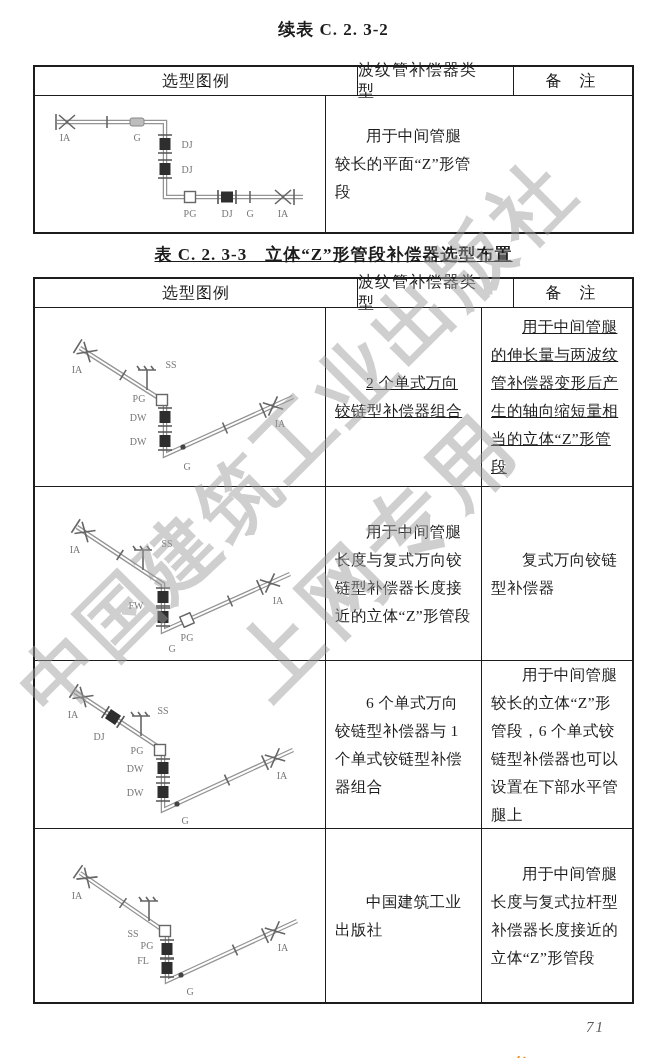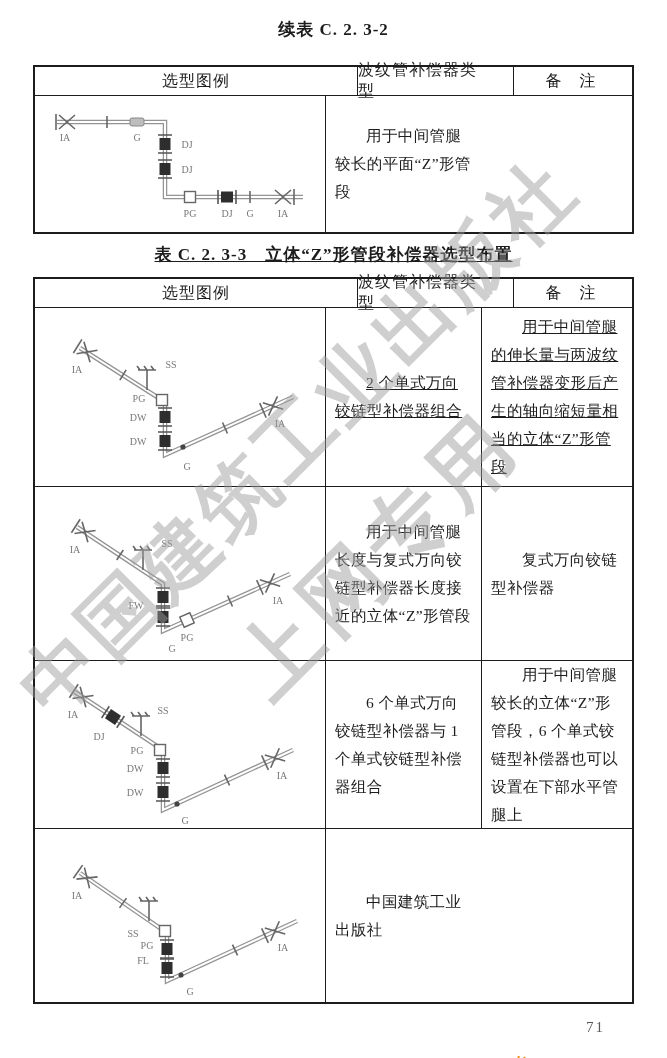--- a/index.html
+++ b/index.html
@@ -26,21 +26,21 @@
   .txt p{margin:0;text-indent:2em;font-size:15.5px;line-height:28px;letter-spacing:0.4px;}
   .diagram-cell{background:#fff0;}
   .diag text{font-family:"Liberation Serif",serif;font-size:10px;fill:#787878;text-anchor:middle;}
   .pipe-o{stroke:#949494;stroke-width:4.5;fill:none;}
   .pipe-i{stroke:#ffffff;stroke-width:2;fill:none;}
   .wm{position:absolute;color:#9c9c9c;opacity:0.48;font-family:"Liberation Sans",sans-serif;font-weight:bold;white-space:nowrap;pointer-events:none;z-index:6;}
   #wm1{left:298px;top:438px;font-size:78px;letter-spacing:5px;transform:translate(-50%,-50%) rotate(-45deg);}
   #wm2{left:378px;top:556px;font-size:82px;letter-spacing:8px;transform:translate(-50%,-50%) rotate(-45deg);}
   .logo{position:absolute;left:476px;top:1056px;width:188px;height:44px;display:flex;align-items:center;z-index:4;}
   .logo-name{font-family:"Liberation Sans",sans-serif;font-size:13.5px;font-weight:bold;color:#0f766e;letter-spacing:1.5px;margin-left:4px;white-space:nowrap;}
-  .pageno{position:absolute;left:586px;top:1019px;font-size:15px;color:rgba(45,45,45,0.8);z-index:7;letter-spacing:2px;}
+  .pageno{position:absolute;left:586px;top:1019px;font-size:15px;color:rgba(45,45,45,0.8);z-index:7;font-style:italic;letter-spacing:2px;}
 </style>
 </head>
 <body>
 
 <svg width="0" height="0" style="position:absolute">
   <defs>
     <g id="sym-anchor" stroke="#666" stroke-width="1.6" fill="none">
       <path d="M-8,-7 L8,7 M-8,7 L8,-7"></path>
         <path d="M-11,-8 V8"></path>
     </g>
@@ -225,20 +225,23 @@
           <text x="98" y="106">SS</text>
           <text x="112" y="118">PG</text>
           <text x="108" y="133">FL</text>
           <text x="155" y="164">G</text>
           <text x="248" y="120">IA</text>
         </svg>
       </div>
       <div class="td txt h-t2r4">
           <p>中国建筑工业出版社</p>
         </div>
+      <div class="td txt h-t2r4">
+          <p>用于中间管腿长度与复式拉杆型补偿器长度接近的立体“Z”形管段</p>
+        </div>
     </div>
   </div>
 
   <div class="wm" id="wm1">中国建筑工业出版社</div>
   <div class="wm" id="wm2">上网专用</div>
 
   <div class="pageno">71</div>
 
   <div class="logo">
     <svg width="58" height="44" viewBox="0 0 58 44">

